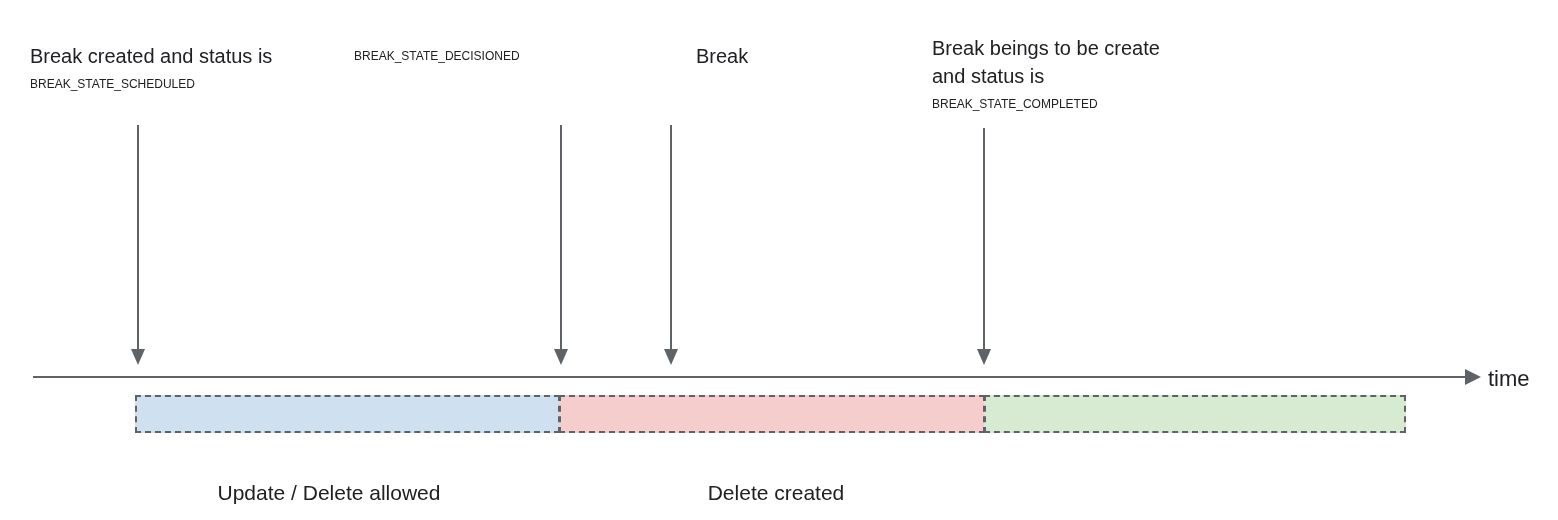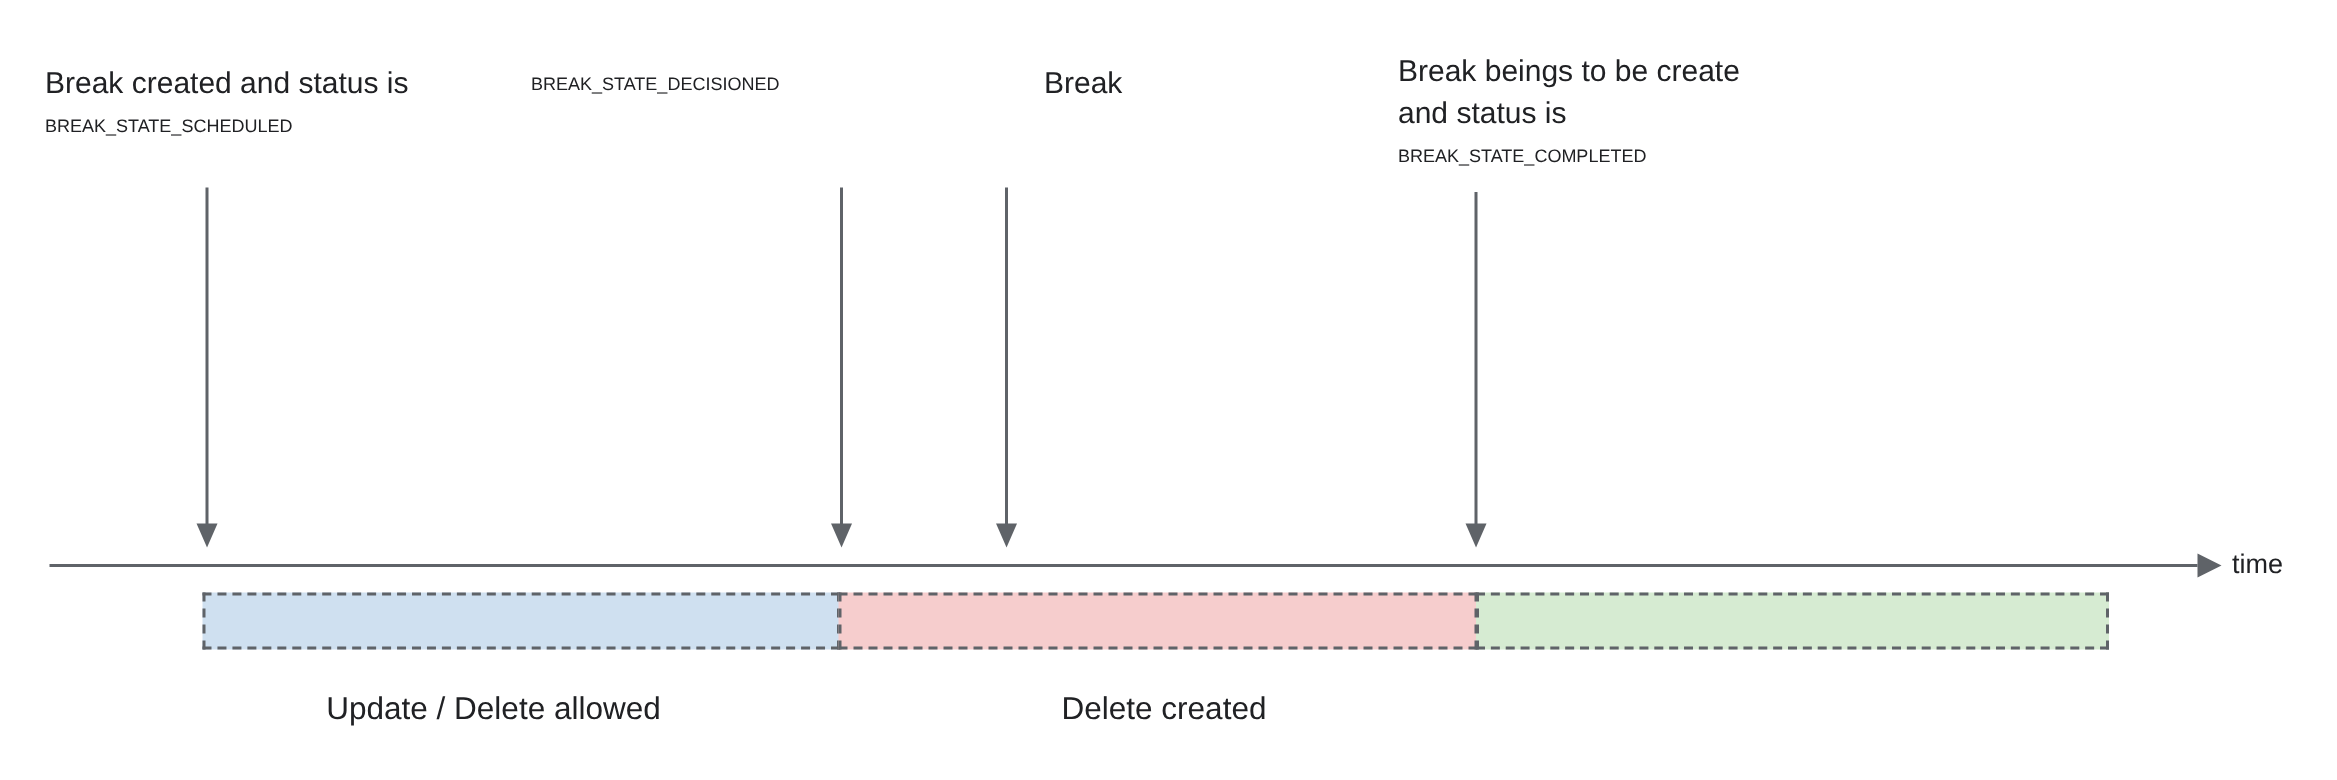--- a/index.html
+++ b/index.html
@@ -68,40 +68,41 @@
     position: absolute;
     width: 0;
     height: 0;
     border-top: 8px solid transparent;
     border-bottom: 8px solid transparent;
     border-left: 16px solid #5f6368;
   }
   #time-axis-label {
     position: absolute;
     font-family: "Liberation Sans", sans-serif;
-    font-size: 18px;
+    font-size: 22px;
     color: #202124;
     white-space: nowrap;
   }
 
   
   .phase-bar {
     position: absolute;
     box-sizing: border-box;
     border: 2px dashed #5f6368;
     height: 38px;
   }
   .phase-caption {
     position: absolute;
     font-family: "Liberation Sans", sans-serif;
     font-size: 21px;
     color: #202124;
     text-align: center;
     white-space: nowrap;
     transform: translateX(-50%);
+    margin-top: 20px;
   }
 </style>
 </head>
 <body>
 
 <div id="diagram">
 
   <div class="annotation" style="left:30px; top:42px;">
     <span class="ln">Break created and status is</span>
     <span class="ln mono">BREAK_STATE_SCHEDULED</span>

